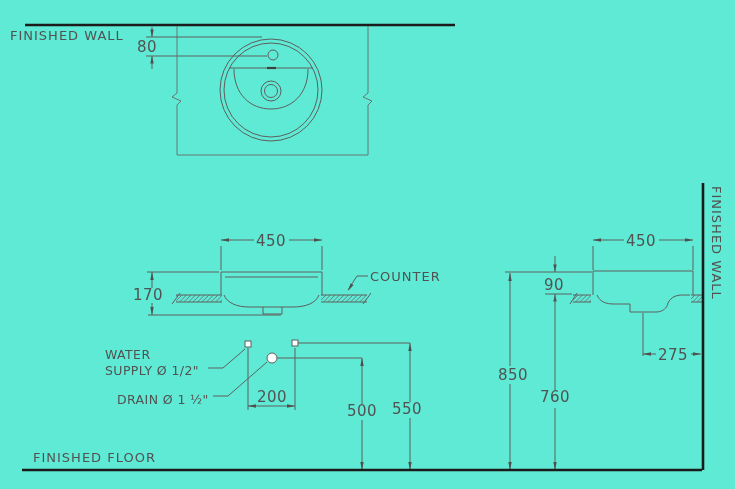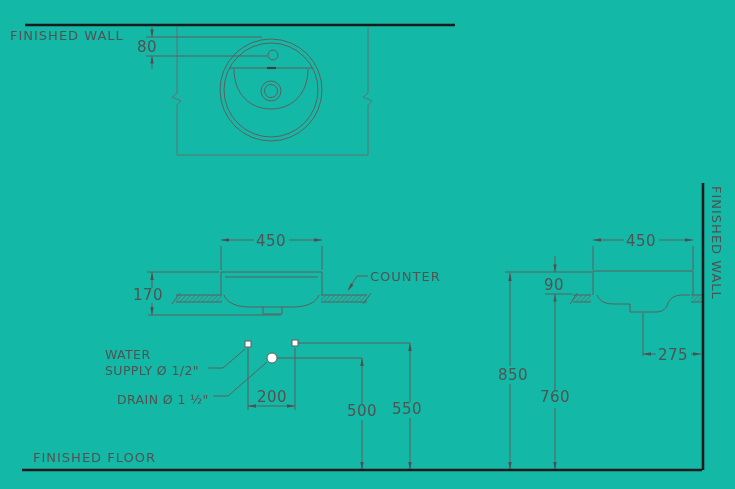--- a/index.html
+++ b/index.html
@@ -1,16 +1,16 @@
 <!DOCTYPE html>
 <html><head>
 <meta charset="utf-8">
 <style>
   html,body{margin:0;padding:0;background:#ffffff;}
-  .stage{position:relative;width:735px;height:489px;background:#14b8a6;overflow:hidden;
+  .stage{position:relative;width:735px;height:489px;background:#5eead4;overflow:hidden;
          font-family:"DejaVu Sans", sans-serif;}
   svg{display:block;}
   .thin{stroke:#5f5f5f;stroke-width:1;fill:none;}
   .thin2{stroke:#6a6a6a;stroke-width:0.9;fill:none;}
   .heavy{stroke:#1b1b1b;stroke-width:2.6;fill:none;}
   .arrow{fill:#4f4f4f;stroke:none;}
   .node{fill:#ffffff;stroke:#5f5f5f;stroke-width:1;}
   text{fill:#525252;}
   .dim{font-size:15px;letter-spacing:0.5px;}
   .lbl{font-size:13px;letter-spacing:1px;}

